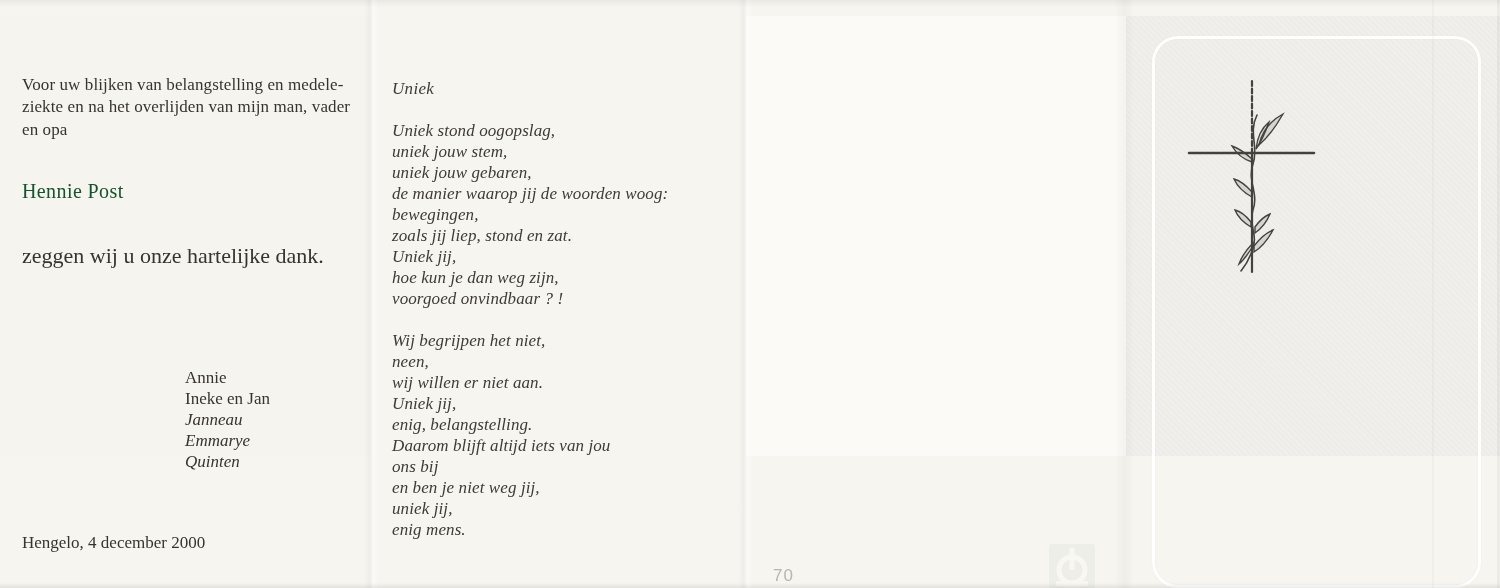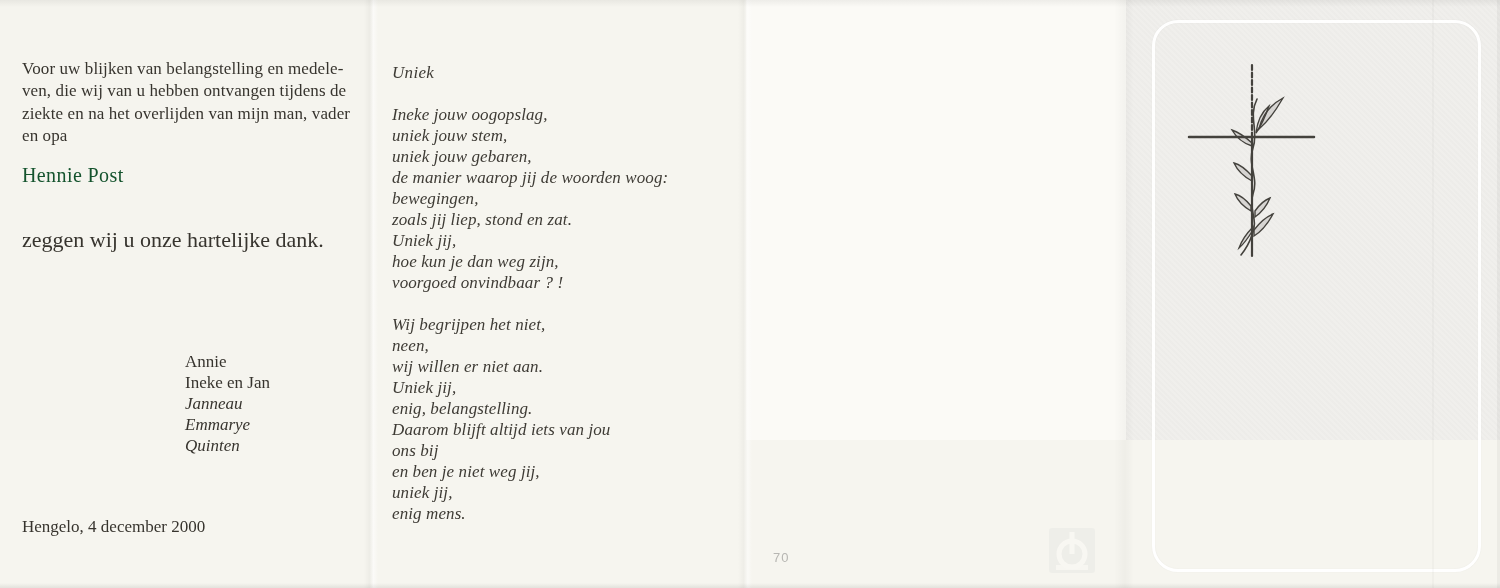--- a/index.html
+++ b/index.html
@@ -4,21 +4,21 @@
 <style>
   html,body{margin:0;padding:0;}
   body{
     width:1500px;height:588px;position:relative;overflow:hidden;
     background:#f6f5ef;
     font-family:"Liberation Serif", serif;
   }
   #sheet{position:absolute;inset:0;}
 
   
-  .panel{position:absolute;top:0;height:440px;}
+  .panel{position:absolute;top:16px;height:440px;}
   .panel-left  {left:0;     width:372px; background:#f5f4ee;}
   .panel-middle{left:372px; width:374px; background:#f6f5ef;}
   .panel-blank {left:746px; width:380px; background:#fbfaf6;}
   .panel-right {left:1126px;width:374px;
     background:
       repeating-linear-gradient(45deg, rgba(0,0,0,0.010) 0 2px, rgba(255,255,255,0.012) 2px 4px),
       #f0efec;}
 
   
   .fold{position:absolute;top:0;height:588px;pointer-events:none;}
@@ -53,38 +53,37 @@
   .poem{position:absolute;left:0;top:0;width:100%;height:100%;
     box-sizing:border-box;padding-left:20px;
     text-align:left;font-style:italic;color:#3e3b35;}
   .poem-title{position:absolute;left:20px;right:0;top:63px;font-size:17px;letter-spacing:0.3px;}
   .poem-stanza{position:absolute;left:20px;right:0;font-size:17px;line-height:21px;letter-spacing:0.1px;}
   .poem-stanza-1{top:104px;}
   .poem-stanza-2{top:314px;}
 
   
   .page-number{position:absolute;left:27px;top:550px;
-    font-family:"Liberation Sans", sans-serif;font-size:13px;color:#b7b6b2;letter-spacing:1px;}
+    font-family:"Liberation Sans", sans-serif;font-size:17px;color:#b7b6b2;letter-spacing:1px;}
   .stamp{position:absolute;left:302px;top:527px;width:48px;height:47px;opacity:0.55;}
 
   
   .emboss-frame{position:absolute;left:26px;top:20px;width:323px;height:546px;
     border:3px solid rgba(255,255,255,0.95);border-radius:26px;
     box-shadow:0 0 1px rgba(120,120,115,0.18), inset 0 0 1px rgba(120,120,115,0.15);}
   .cross-art{position:absolute;left:34px;top:53px;width:205px;height:215px;}
 </style>
 </head>
 <body>
 
 <div id="sheet">
 
   <div class="panel panel-left">
     <div class="lp-block lp-para lp-para1">
         <div>Voor uw blijken van belangstelling en medele-</div>
-        <div>ven, die wij van u hebben ontvangen tijdens de</div>
         <div>ziekte en na het overlijden van mijn man, vader</div>
         <div>en opa</div>
       </div>
 
     <div class="lp-block lp-name">Hennie Post</div>
 
     <div class="lp-block lp-thanks">zeggen wij u onze hartelijke dank.</div>
 
 
     <div class="lp-block lp-names">
@@ -95,21 +94,21 @@
       <div class="it">Quinten</div>
     </div>
 
     <div class="lp-block lp-date">Hengelo, 4 december 2000</div>
   </div>
 
   <div class="panel panel-middle">
     <div class="poem">
       <div class="poem-title">Uniek</div>
       <div class="poem-stanza poem-stanza-1">
-          <div>Ineke jouw oogopslag,</div>
+          <div>Uniek stond oogopslag,</div>
           <div>uniek jouw stem,</div>
           <div>uniek jouw gebaren,</div>
           <div>de manier waarop jij de woorden woog:</div>
           <div>bewegingen,</div>
           <div>zoals jij liep, stond en zat.</div>
           <div>Uniek jij,</div>
           <div>hoe kun je dan weg zijn,</div>
           <div>voorgoed onvindbaar ? !</div>
         </div>
       <div class="poem-stanza poem-stanza-2">

